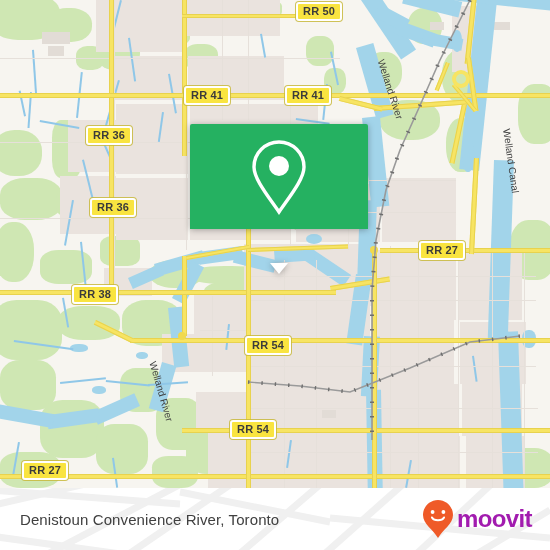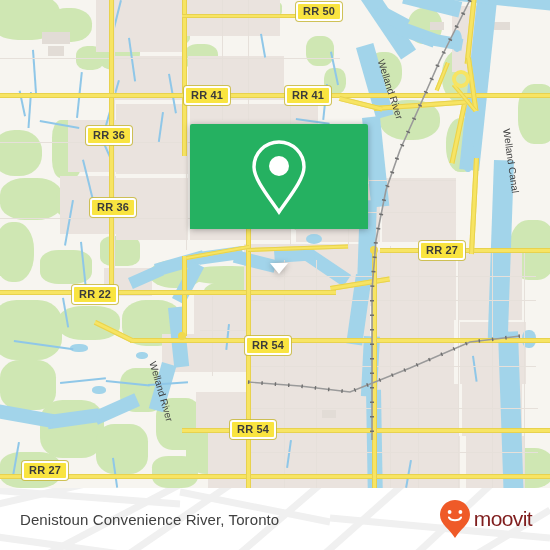--- a/index.html
+++ b/index.html
@@ -112,21 +112,21 @@
     display:flex; align-items:center;
     font-size:15px; color:#404040; letter-spacing:.1px;
     z-index:3;
   }
   #brand{
     position:absolute; right:18px; top:0; height:62px;
     display:flex; align-items:center; gap:4px;
     z-index:3;
   }
   #brand-word{
-    font-size:21px; font-weight:normal; color:#7f1d1d;
+    font-size:24px; font-weight:bold; color:#a21caf;
     letter-spacing:-0.6px; line-height:30px;
   }
 </style>
 </head>
 <body>
 
 <div id="screen">
 
   <div id="map">
 
@@ -388,21 +388,21 @@
       <div class="wlabel" style="left:158px;top:360px;transform:rotate(74deg);transform-origin:left top;">Welland River</div>
     </div>
 
     <div class="layer">
       <div class="shield" style="left:296px;top:2px;">RR 50</div>
       <div class="shield" style="left:184px;top:86px;">RR 41</div>
       <div class="shield" style="left:285px;top:86px;">RR 41</div>
       <div class="shield" style="left:86px;top:126px;">RR 36</div>
       <div class="shield" style="left:90px;top:198px;">RR 36</div>
       <div class="shield" style="left:419px;top:241px;">RR 27</div>
-      <div class="shield" style="left:72px;top:285px;">RR 22</div>
+      <div class="shield" style="left:72px;top:285px;">RR 38</div>
       <div class="shield" style="left:245px;top:336px;">RR 54</div>
       <div class="shield" style="left:230px;top:420px;">RR 54</div>
       <div class="shield" style="left:22px;top:461px;">RR 27</div>
     </div>
 
     <div id="callout">
       <div id="callout-body">
         <svg width="62" height="78" viewBox="0 0 62 78">
           <path d="M31 4 C17.2 4 6 15.2 6 29 C6 41 20 58 31 74 C42 58 56 41 56 29 C56 15.2 44.8 4 31 4 Z" fill="none" stroke="#ffffff" stroke-width="3.4"></path>
           <circle cx="31" cy="28" r="10" fill="#ffffff"></circle>

